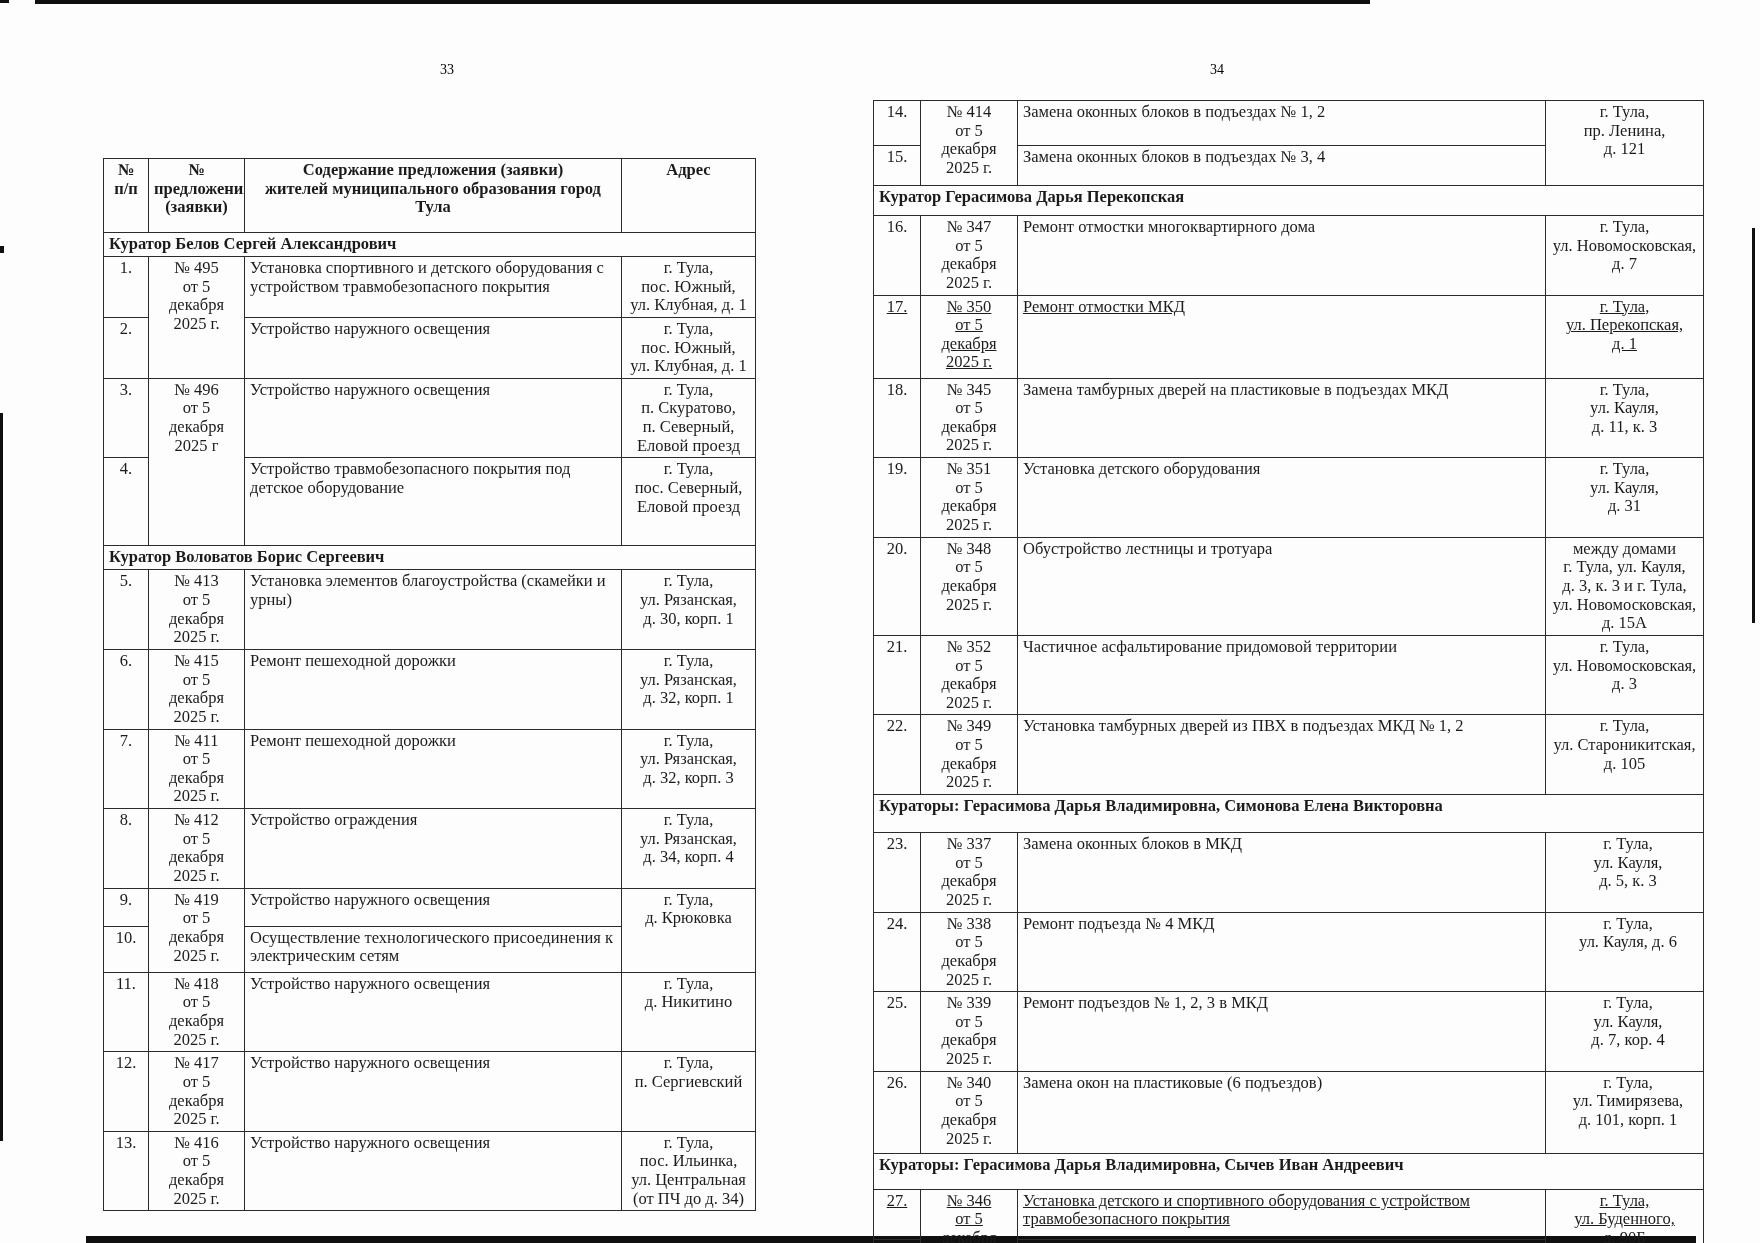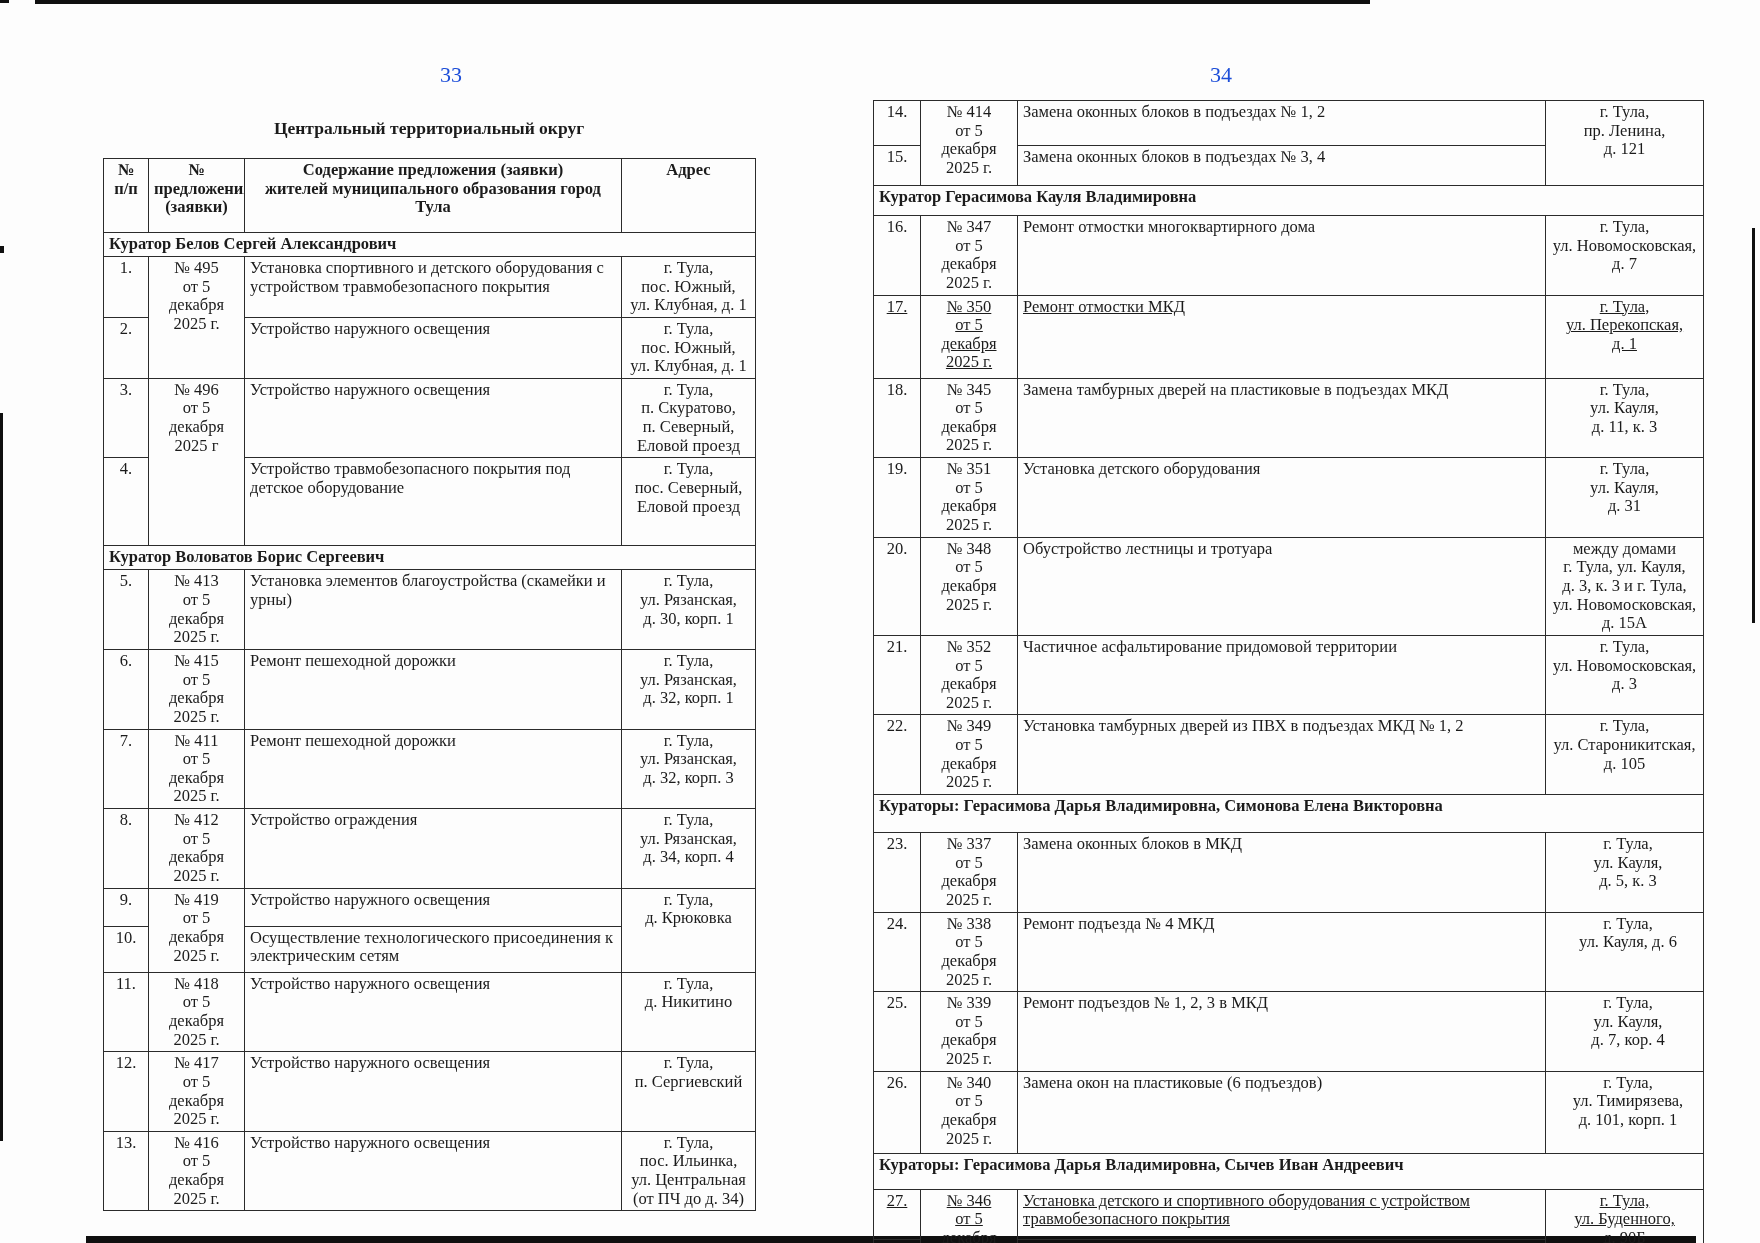--- a/index.html
+++ b/index.html
@@ -2,21 +2,21 @@
 <html><head>
 <meta charset="utf-8">
 <style>
   html,body{margin:0;padding:0;}
   body{
     width:1760px;height:1243px;overflow:hidden;position:relative;
     background:#fdfdfd;color:#1b1b1b;
     font-family:"Liberation Serif","DejaVu Serif",serif;
   }
   .page{position:absolute;top:0;}
-  .pageno{position:absolute;font-size:22px;color:#1d4ed8;}
+  .pageno{position:absolute;font-size:14px;color:#000000;}
   .doc-title{position:absolute;font-weight:bold;font-size:17.5px;text-align:center;}
   table.doc{border-collapse:collapse;table-layout:fixed;position:absolute;background:transparent;}
   table.doc td,table.doc th{
     border:1.5px solid #2b2b2b;
     font-size:16.5px;line-height:1.13;
     padding:2px 5px;vertical-align:top;overflow:hidden;
   }
   .pre{white-space:pre-line;}
   .c{text-align:center;}
   .mid{vertical-align:middle;}
@@ -33,21 +33,20 @@
 
 <div class="artifact" style="left:35px;top:0;width:1335px;height:4px;"></div>
 <div class="artifact" style="left:0;top:0;width:9px;height:3px;"></div>
 <div class="artifact" style="left:0;top:413px;width:3px;height:728px;"></div>
 <div class="artifact" style="left:0;top:246px;width:4px;height:7px;"></div>
 <div class="artifact" style="left:1752px;top:228px;width:3px;height:395px;"></div>
 <div class="artifact" style="left:86px;top:1236px;width:1610px;height:7px;"></div>
 
 <div class="page" style="left:0;width:860px;height:1243px;">
   <div class="pageno" style="left:440px;top:62px;">33</div>
-  <div class="doc-title" style="left:103px;top:118px;width:652px;">Центральный территориальный округ</div>
 
   <table class="doc" style="left:103px;top:158px;width:652px;">
     <colgroup>
         <col style="width:45px">
         <col style="width:96px">
         <col style="width:377px">
         <col style="width:134px">
       </colgroup>
     <tbody>
         <tr style="height:74px;">
@@ -206,21 +205,21 @@
       <td class="cont">Замена оконных блоков в подъездах № 1, 2</td>
       <td class="addr pre mid" rowspan="2">г. Тула,
 пр. Ленина,
 д. 121</td>
     </tr>
     <tr style="height:40px;">
       <td class="num">15.</td>
       <td class="cont">Замена оконных блоков в подъездах № 3, 4</td>
     </tr>
     <tr style="height:30px;">
-      <td class="sec" colspan="4">Куратор Герасимова Кауля Владимировна</td>
+      <td class="sec" colspan="4">Куратор Герасимова Дарья Перекопская</td>
     </tr>
     <tr style="height:70px;">
       <td class="num">16.</td>
       <td class="req pre">№ 347
 от 5 декабря
 2025 г.</td>
       <td class="cont">Ремонт отмостки многоквартирного дома</td>
       <td class="addr pre">г. Тула,
 ул. Новомосковская,
 д. 7</td>

